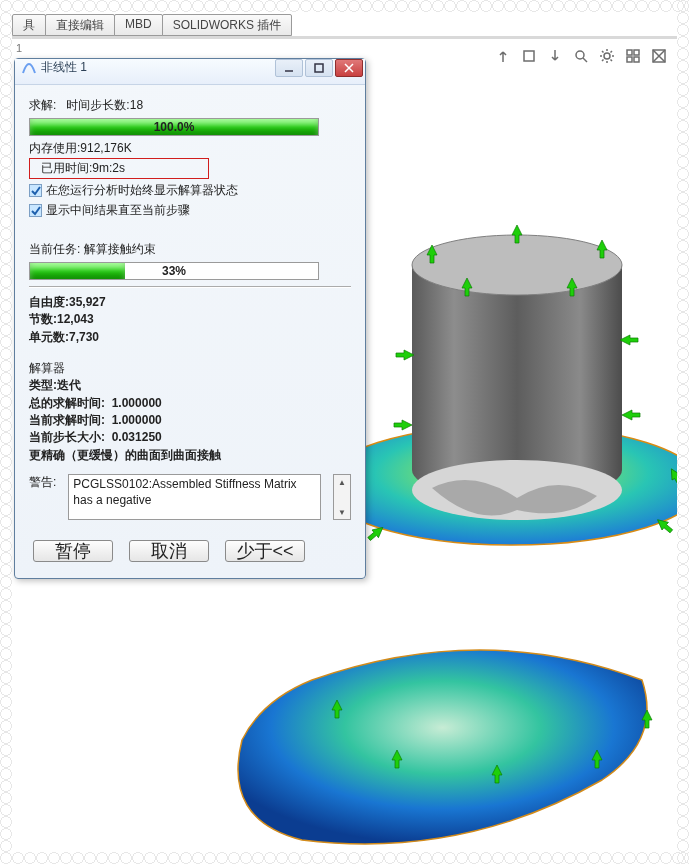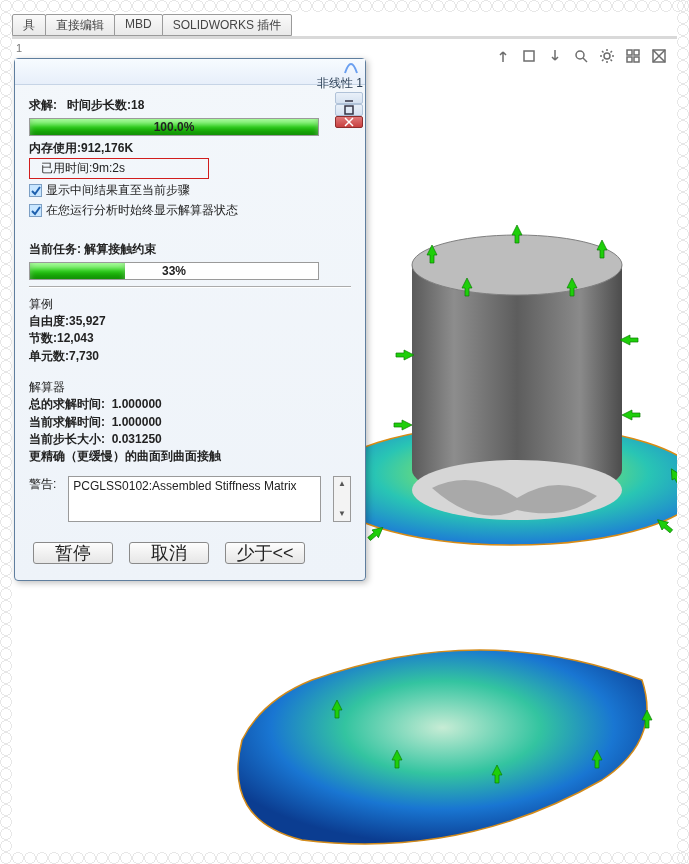--- a/index.html
+++ b/index.html
@@ -70,40 +70,39 @@
     width:352px;
     background:linear-gradient(#f3f7fb,#eef3f9);
     border:1px solid #5f7e9e;
     box-shadow:2px 2px 6px rgba(0,0,0,.25);
     border-radius:4px;
   }
   .titlebar {
     height:26px;
     background:linear-gradient(#f7fbff,#e7effa);
     border-bottom:1px solid #c6d4e6;
-    display:flex; align-items:flex-end;
+    display:flex; align-items:flex-start;
     padding:0 2px 0 6px;
-    flex-direction:column;
   }
   .titlebar .ticon { width:16px;height:16px; margin-right:4px;}
   .titlebar .ticon svg{width:16px;height:16px;}
   .titlebar .title { flex:1; font-size:12px; color:#2b3f55; }
   .winbtn {
     width:28px; height:18px;
     display:flex; align-items:center; justify-content:center;
     border-radius:2px; margin-left:2px;
     background:linear-gradient(#e9f0f9,#d6e2f1);
     border:1px solid #b0c2d8;
   }
   .winbtn svg{ width:10px;height:10px; stroke:#334; stroke-width:1.5; fill:none;}
   .winbtn.close { background:linear-gradient(#e07878,#c84040); border-color:#8e2d2d;}
   .winbtn.close svg{ stroke:#fff;}
 
   .dlgbody { padding:8px 14px 10px 14px; color:#222; }
-  .row { margin-top:4px;font-weight:bold; }
+  .row { margin-top:4px; }
   .label-inline { display:inline-block; }
 
   .pbar-outer {
     width:290px; height:18px;
     background:#fff;
     border:1px solid #9a9a9a;
     position:relative;
     margin-top:4px;
   }
   .pbar-fill {
@@ -361,61 +360,62 @@
       <div class="elapsed-box">
         <span>已用时间:</span><span>9m:2s</span>
       </div>
 
       <label class="chk">
         <span class="box">
             <svg viewBox="0 0 10 10">
               <path d="M1 5l3 3 5-7"></path>
             </svg>
           </span>
-        <span>显示中间结果直至当前步骤</span>
+        <span>在您运行分析时始终显示解算器状态</span>
       </label>
       <label class="chk">
         <span class="box">
             <svg viewBox="0 0 10 10">
               <path d="M1 5l3 3 5-7"></path>
             </svg>
           </span>
-        <span>在您运行分析时始终显示解算器状态</span>
+        <span>显示中间结果直至当前步骤</span>
       </label>
 
       <div class="row" style="margin-top:22px">
         <span>当前任务:</span>
         <span>解算接触约束</span>
       </div>
       <div class="pbar-outer">
         <div class="pbar-fill" style="width:33%"></div>
         <div class="pbar-text">33%</div>
       </div>
 
       <div class="sep"></div>
 
-      <div class="block-title">算例</div>
       <div class="kv">
         <div><span>自由度:</span><span>35,927</span></div>
         <div><span>节数:</span><span>12,043</span></div>
         <div><span>单元数:</span><span>7,730</span></div>
       </div>
 
       <div class="block-title" style="margin-top:14px">解算器</div>
       <div class="kv">
+        <div><span>类型:</span><span>迭代</span></div>
         <div><span>总的求解时间:</span>&nbsp;&nbsp;<span>1.000000</span></div>
         <div><span>当前求解时间:</span>&nbsp;&nbsp;<span>1.000000</span></div>
         <div><span>当前步长大小:</span>&nbsp;&nbsp;<span>0.031250</span></div>
         <div>更精确（更缓慢）的曲面到曲面接触</div>
       </div>
 
       <div class="warn-area">
         <span>警告:</span>
         <div class="warn-box">
           <div>PCGLSS0102:Assembled Stiffness Matrix</div>
+          <div>has a negative</div>
         </div>
         <div class="warn-scroll">
           <div class="arr">▲</div>
           <div class="arr">▼</div>
         </div>
       </div>
 
       <div class="dlg-buttons">
         <div class="btn">暂停</div>
         <div class="btn">取消</div>

